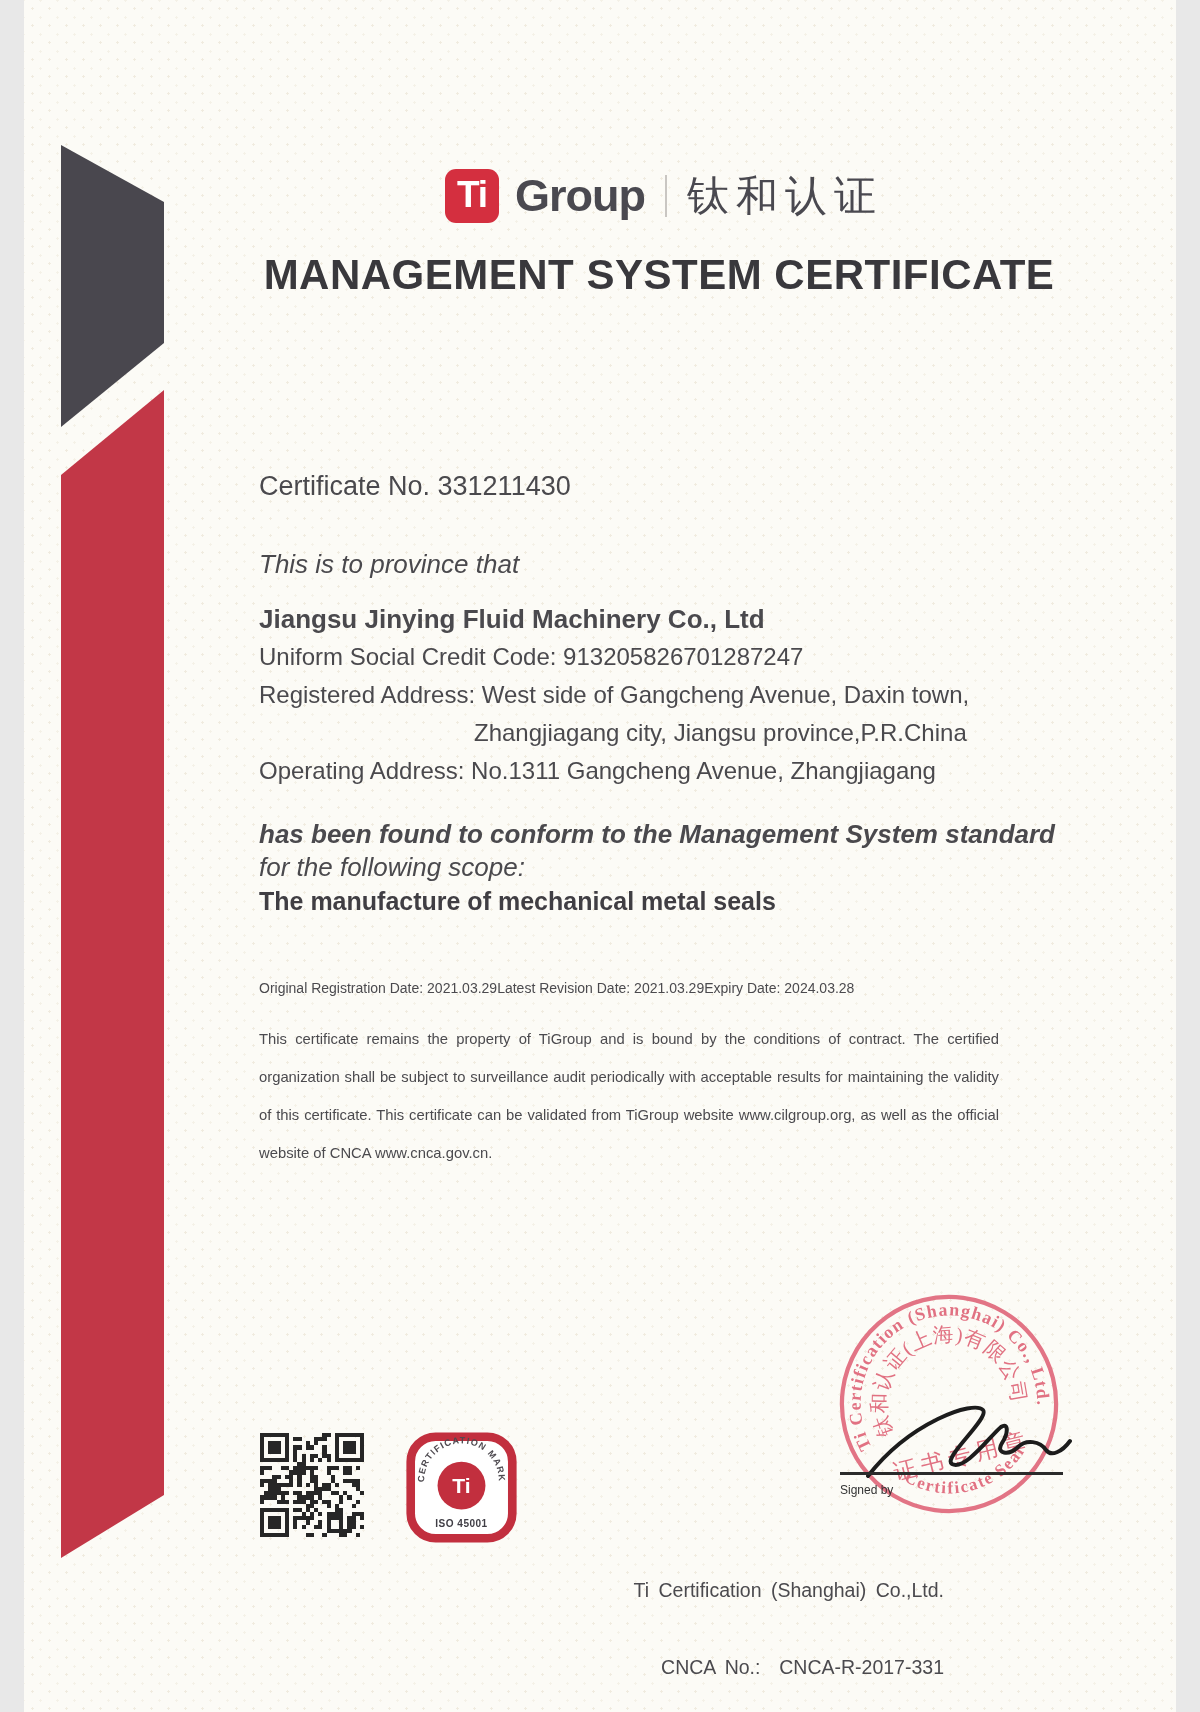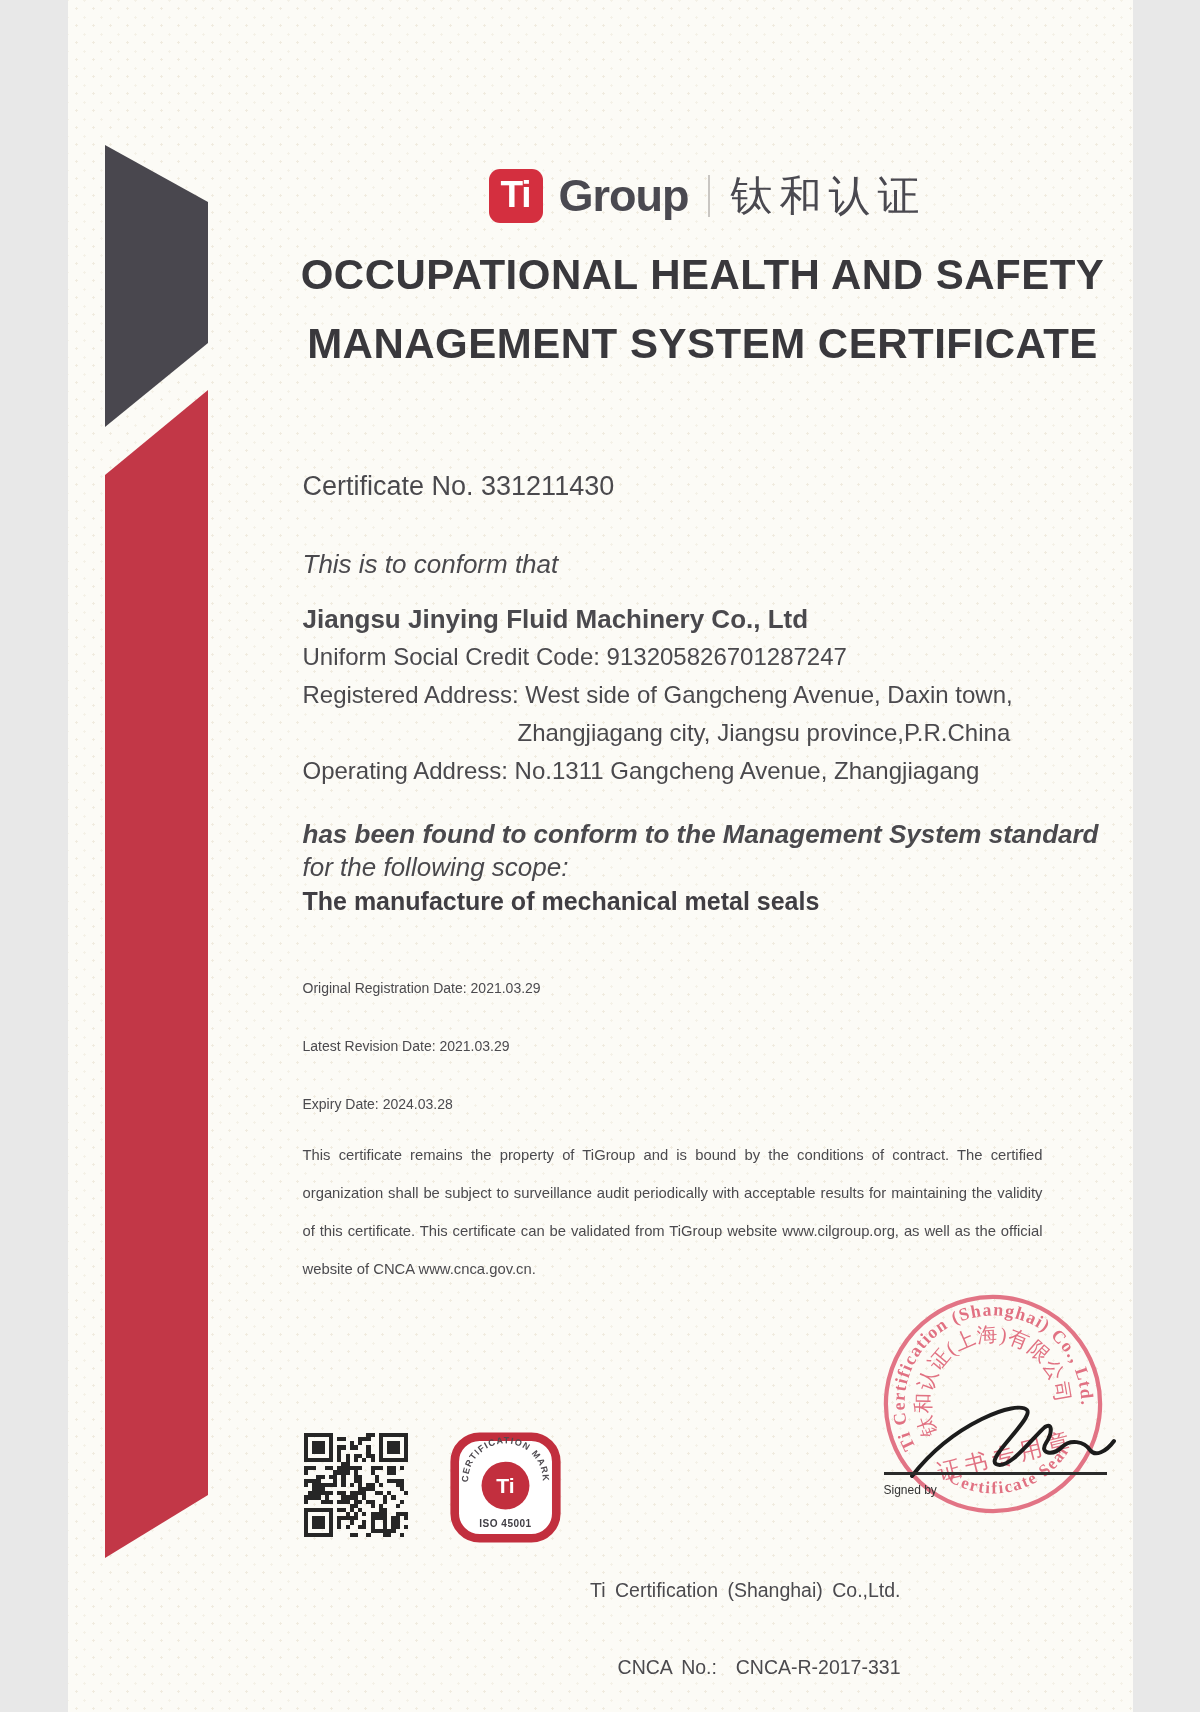--- a/index.html
+++ b/index.html
@@ -2,21 +2,21 @@
 <html style="--brand_red: #d42f3f; --banner_red: #c23747; --banner_gray: #49474e; --title_gray: #39383c; --body_gray: #4a494d; --seal_pink: #e06a7d; --mark_red: #c22f3e;"><head>
 <meta charset="utf-8">
 <style>
   :root{
     --brand_red:#d42f3f; --banner_red:#c23747; --banner_gray:#49474e;
     --title_gray:#39383c; --body_gray:#4a494d; --seal_pink:#e06a7d; --mark_red:#c22f3e;
   }
   *{margin:0;padding:0;box-sizing:border-box;}
   html,body{background:#e8e8e8;}
   .page{
-    position:relative;width:1065px;height:1712px;margin:0 auto;overflow:hidden;
+    position:relative;width:1152px;height:1712px;margin:0 auto;overflow:hidden;
     background-color:#fcfbf6;
     background-image:
       radial-gradient(circle, rgba(210,196,164,.28) 1px, transparent 1.3px),
       radial-gradient(circle, rgba(210,196,164,.18) 1px, transparent 1.3px);
     background-size:17px 17px,17px 17px;background-position:0 0,8px 9px;
     font-family:"Liberation Sans",sans-serif;color:var(--body_gray);
   }
   .banner{position:absolute;left:0;top:0;width:200px;height:1712px;}
   
   .logo-row{position:absolute;top:168px;left:60px;width:1160px;display:flex;justify-content:center;align-items:center;gap:16px;}
@@ -34,21 +34,21 @@
   .it{font-style:italic;}
   .intro{font-size:26px;line-height:32px;margin-bottom:20px;}
   .cname{font-size:26px;font-weight:bold;line-height:38px;}
   .cline{font-size:24px;line-height:38px;white-space:nowrap;}
   .ind1{padding-left:215px;}
   .ind2{padding-left:262px;}
   .conform{font-size:26px;line-height:32px;margin-top:28px;white-space:nowrap;font-weight:bold;}
   .standard{font-size:33px;font-weight:bold;line-height:44px;color:#403e43;white-space:pre;}
   .scope-intro{font-size:26px;line-height:34px;margin-top:0;}
   .scope{font-size:25px;font-weight:bold;line-height:34px;color:#403e43;}
-  .dates{display:flex;gap:42px;margin-top:62px;font-size:14px;color:#4b4a4e;white-space:nowrap;flex-direction:column;}
+  .dates{display:flex;margin-top:62px;font-size:14px;color:#4b4a4e;white-space:nowrap;}
   .fine{margin-top:24px;width:740px;font-size:14.8px;line-height:38px;text-align:justify;text-align-last:left;color:#4b4a4e;}
   
   .qr{position:absolute;left:236px;top:1433px;width:104px;height:104px;}
   .mark{position:absolute;left:380px;top:1430px;width:115px;height:115px;}
   .seal{position:absolute;left:806px;top:1285px;width:238px;height:238px;transform:rotate(-14deg);opacity:.92;}
   .sig{position:absolute;left:838px;top:1396px;width:215px;height:92px;z-index:3;}
   .signed{position:absolute;left:816px;top:1472px;width:223px;border-top:3px solid #2b2b2b;padding-top:8px;
     text-align:left;font-size:12px;color:#333;z-index:4;}
   
   .footer{position:absolute;right:232px;top:1527px;text-align:right;font-size:19.5px;line-height:25.5px;
@@ -67,27 +67,26 @@
   <div class="logo-row">
     <div class="ti-box">
         <span>Ti</span>
       </div>
     <div class="logo-group">Group</div>
     <div class="logo-sep"></div>
     <div class="logo-cn">钛和认证</div>
   </div>
 
   <div class="title">
-    <div>OCCUPATIONAL HEALTH AND SAFETY</div>
     <div>MANAGEMENT SYSTEM CERTIFICATE</div>
   </div>
 
   <div class="body">
     <div class="cert-no">Certificate No. 331211430</div>
-    <div class="intro it">This is to conform that</div>
+    <div class="intro it">This is to province that</div>
     <div class="cname">Jiangsu Jinying Fluid Machinery Co., Ltd</div>
     <div class="cline">Uniform Social Credit Code: 913205826701287247</div>
     <div class="cline">Registered Address: West side of Gangcheng Avenue, Daxin town,</div>
     <div class="cline ind1">Zhangjiagang city, Jiangsu province,P.R.China</div>
     <div class="cline">Operating Address: No.1311 Gangcheng Avenue, Zhangjiagang</div>
     <div class="conform it">has been found to conform to the Management System standard</div>
     <div class="scope-intro it">for the following scope:</div>
     <div class="scope">The manufacture of mechanical metal seals</div>
     <div class="dates">
       <span>Original Registration Date: 2021.03.29</span>

